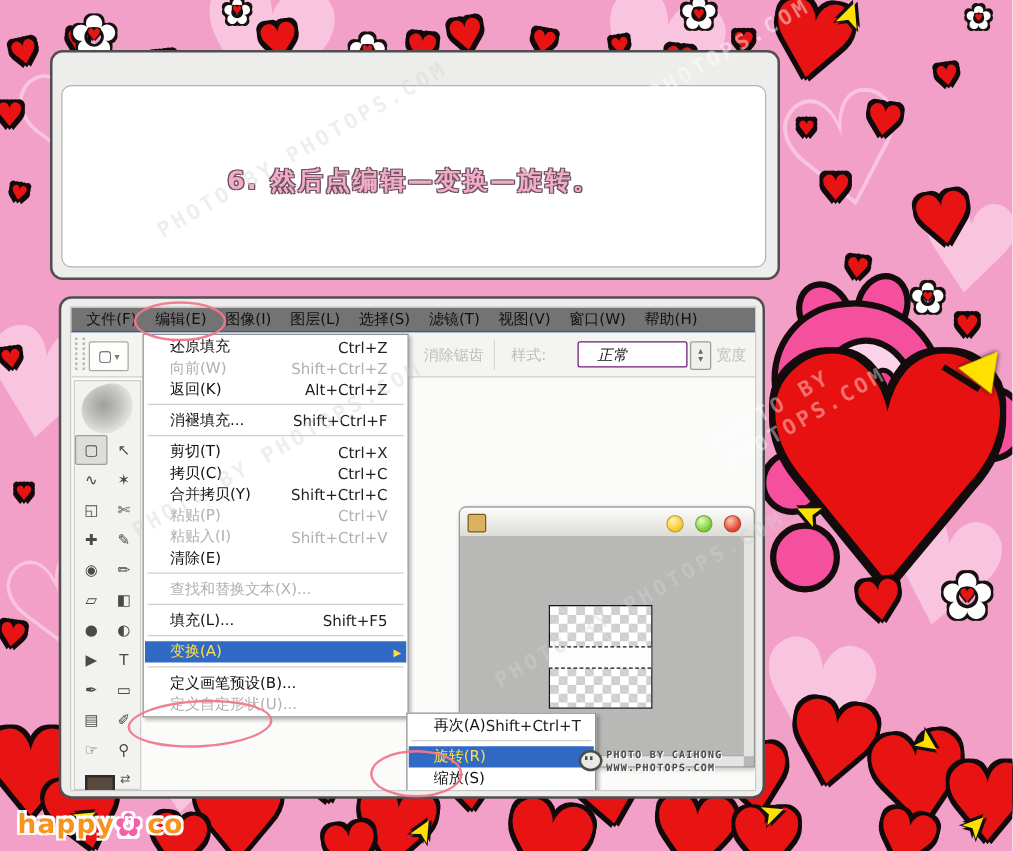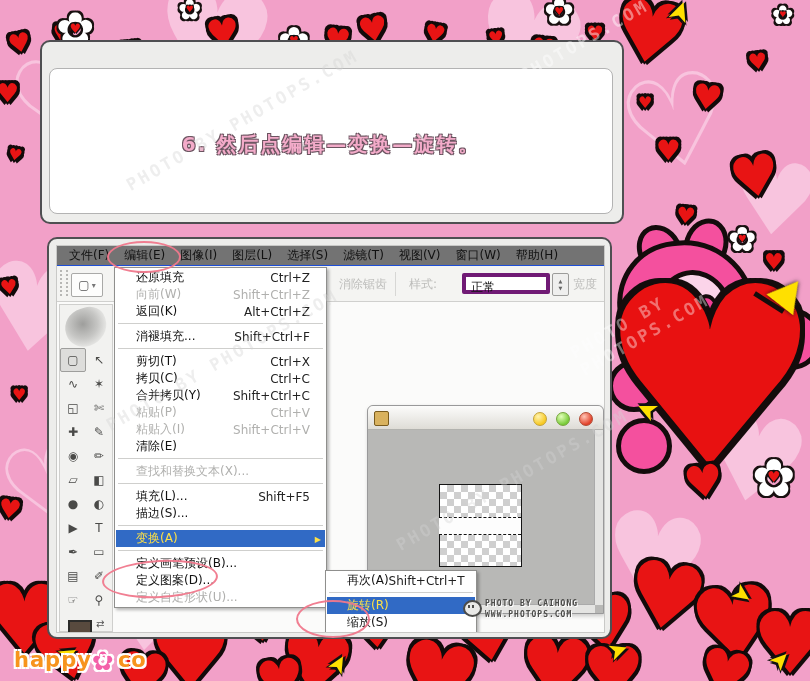--- a/index.html
+++ b/index.html
@@ -61,22 +61,22 @@
   #menubar span{white-space:nowrap;}
   
   #optbar{position:absolute;left:0;top:20px;width:100%;height:36px;background:#f4f4f2;
       border-bottom:1px solid #d0d0ce;box-sizing:border-box;}
   #optbar .grip{position:absolute;left:3px;top:4px;width:4px;height:26px;border-left:2px dotted #b7b7b5;border-right:2px dotted #b7b7b5;}
   #tooldrop{position:absolute;left:14px;top:7px;width:30px;height:22px;border:1px solid #a9a9a7;background:#fdfdfc;
       border-radius:2px;display:flex;align-items:center;justify-content:center;gap:2px;color:#555;}
   #tooldrop .dn{font-size:8px;color:#777;}
   .gtext{position:absolute;color:#bdbdbb;}
   #optdivider{position:absolute;left:338px;top:26px;width:1px;height:24px;background:#d7d7d5;}
-  #styledrop{position:absolute;left:405px;top:27px;width:88px;height:21px;background:#fff;border:4px solid #701a75;
-      border-radius:2px;line-height:21px;padding-left:5px;box-sizing:border-box;}
+  #styledrop{position:absolute;left:405px;top:27px;width:88px;height:21px;background:#fff;border:1px solid #701a75;
+      border-radius:2px;line-height:21px;padding-left:15px;box-sizing:border-box;font-style:italic;}
   #stepper{position:absolute;left:495px;top:27px;width:15px;height:21px;border:1px solid #9c9c9a;background:#efefee;
       border-radius:2px;display:flex;flex-direction:column;align-items:center;justify-content:center;font-size:5px;color:#666;line-height:1.4;}
   
   #toolbox{position:absolute;left:2px;top:58px;width:54px;height:328px;background:#f2f2f0;
       border:1px solid #cfcfcd;box-sizing:border-box;}
   #feather{margin:3px auto 2px;width:42px;height:38px;border-radius:50% 40% 55% 45%;
       background:radial-gradient(ellipse at 45% 40%,#9e9e9c 0%,#c6c6c4 45%,#efefed 80%);transform:rotate(-18deg);}
   #tools{display:grid;grid-template-columns:26px 26px;justify-content:center;}
   #tools span{height:22px;display:flex;align-items:center;justify-content:center;font-size:12px;color:#4a4a48;
       border:1px solid transparent;}
@@ -390,36 +390,28 @@
         <div class="sep"></div>
         <div class="mi dis">
             <span>查找和替换文本(X)...</span>
             <span class="ms"></span>
           </div>
         <div class="sep"></div>
         <div class="mi">
             <span>填充(L)...</span>
             <span class="ms">Shift+F5</span>
           </div>
-        <div class="mi">
-            <span>描边(S)...</span>
-            <span class="ms"></span>
-          </div>
         <div class="sep"></div>
         <div class="mi hl">
             <span>变换(A)</span>
             <span class="arr">▶</span>
           </div>
         <div class="sep"></div>
         <div class="mi">
             <span>定义画笔预设(B)...</span>
-            <span class="ms"></span>
-          </div>
-        <div class="mi">
-            <span>定义图案(D)...</span>
             <span class="ms"></span>
           </div>
         <div class="mi dis">
             <span>定义自定形状(U)...</span>
             <span class="ms"></span>
           </div>
       </div>
 
       <div id="submenu" class="ddmenu">
         <div class="mi">

